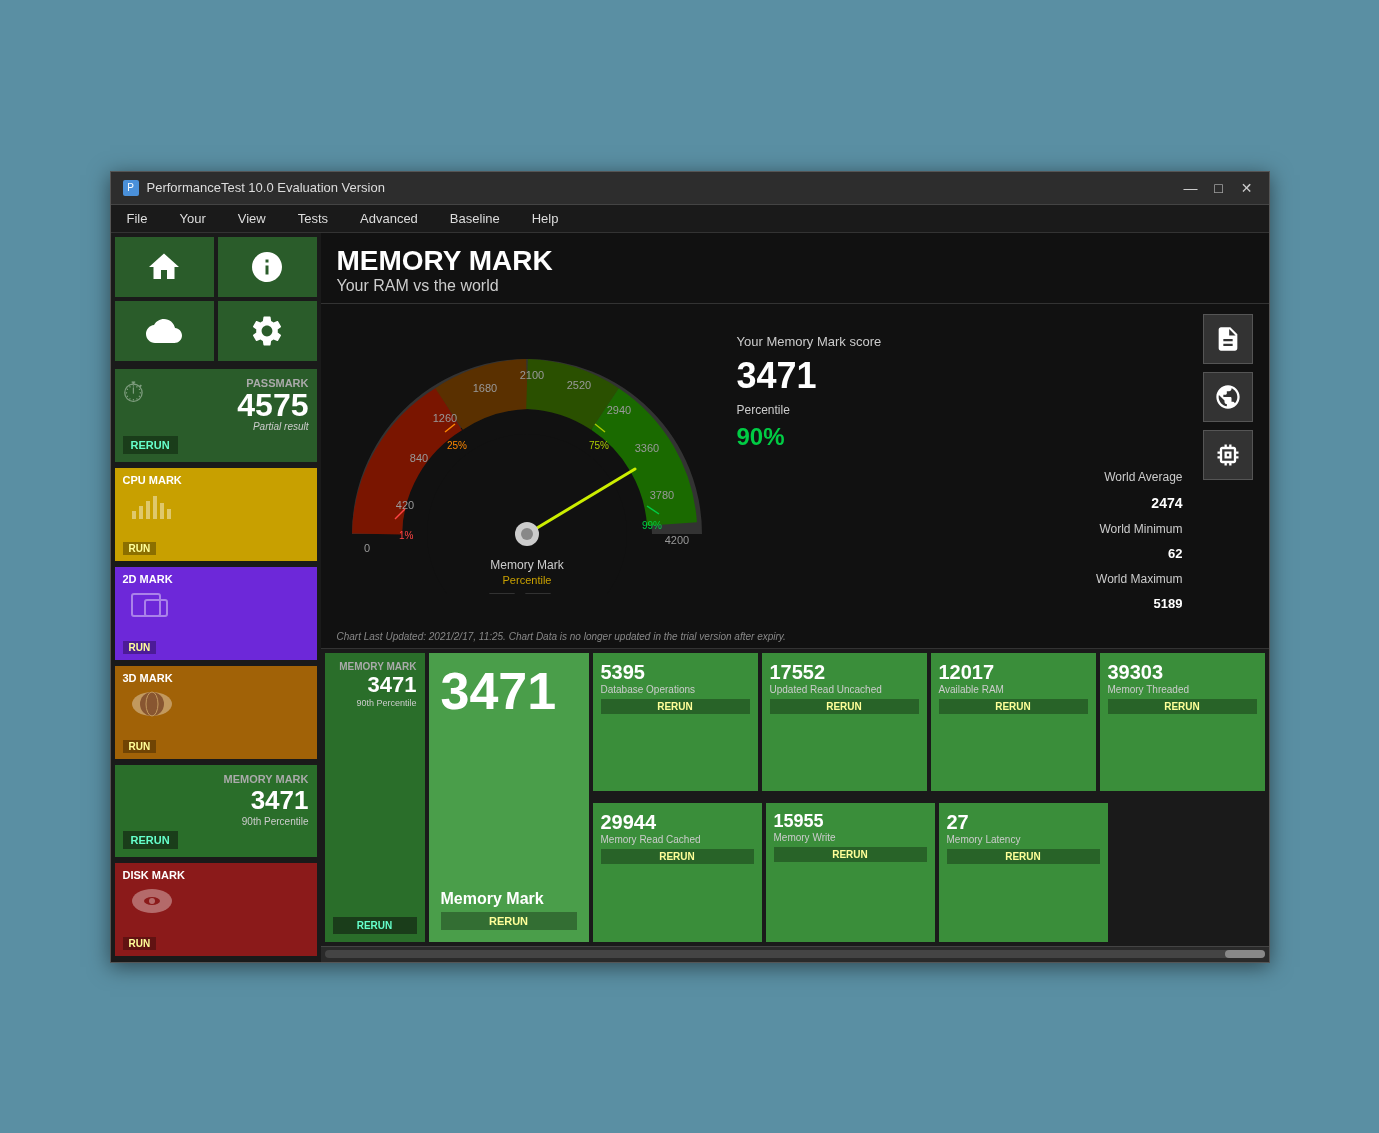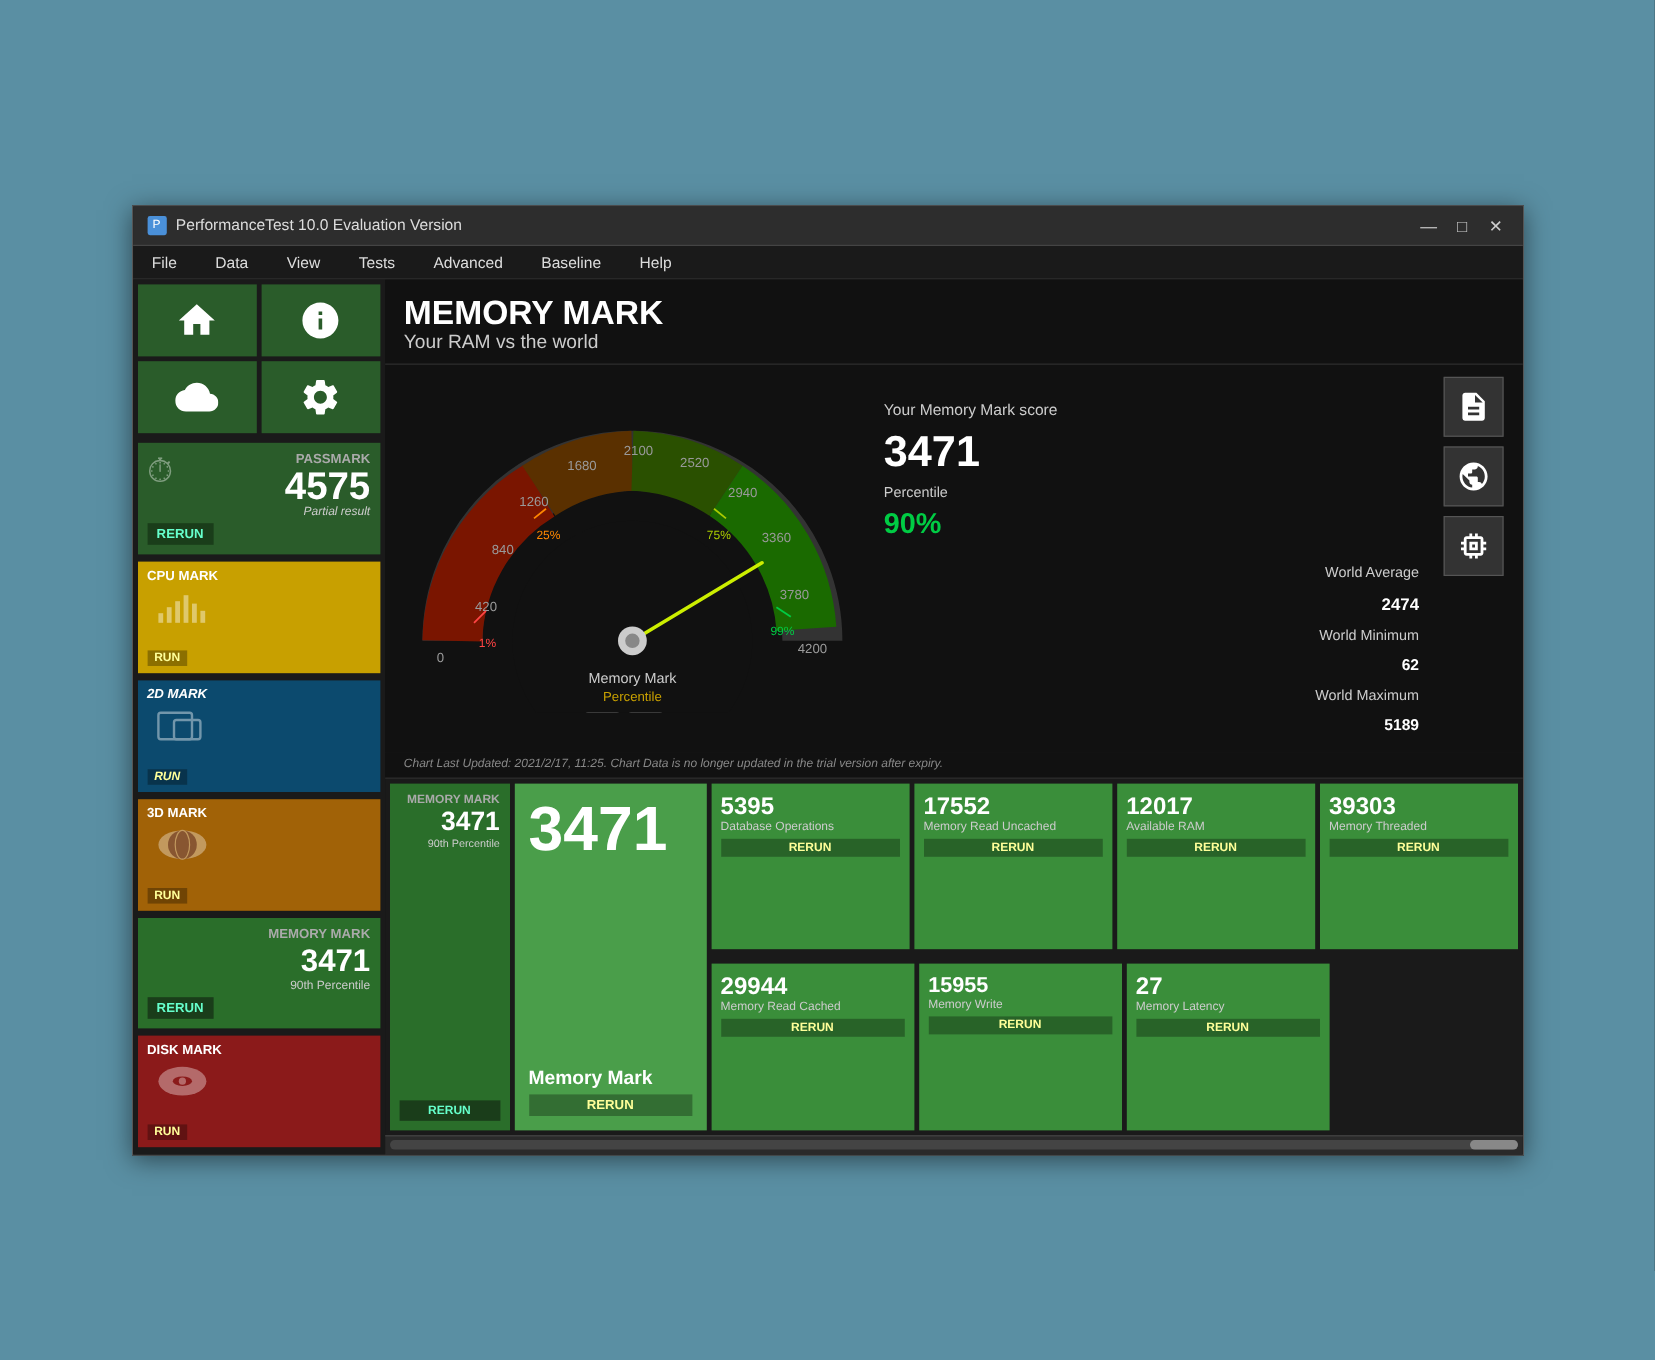--- a/index.html
+++ b/index.html
@@ -139,21 +139,21 @@
       background: #c8a000;
       border: none;
       cursor: pointer;
       padding: 6px 8px;
       color: white;
       display: flex;
       flex-direction: column;
       align-items: flex-start;
       margin-bottom: 2px;
     }
-    .sidebar-nav-card.blue { background: #0c4a6e; font-style: italic; }
+    .sidebar-nav-card.blue { background: #6d28d9; }
     .sidebar-nav-card.purple { background: #a16207; }
     .sidebar-nav-card.darkred { background: #8b1a1a; }
     .nav-label {
       font-size: 11px;
       font-weight: bold;
       color: white;
     }
     .nav-run {
       font-size: 10px;
       font-weight: bold;
@@ -280,21 +280,21 @@
     </div>
     <div class="title-bar-controls">
       <button class="title-btn">—</button>
       <button class="title-btn">□</button>
       <button class="title-btn">✕</button>
     </div>
   </div>
 
   <div class="menu-bar">
     <span class="menu-item">File</span>
-    <span class="menu-item">Data</span>
+    <span class="menu-item">Your</span>
     <span class="menu-item">View</span>
     <span class="menu-item">Tests</span>
     <span class="menu-item">Advanced</span>
     <span class="menu-item">Baseline</span>
     <span class="menu-item">Help</span>
   </div>
 
   <div class="main-content">
 
     <div class="sidebar">
@@ -534,21 +534,21 @@
         <div style="flex:1; display:flex; flex-direction:column; gap:12px;">
 
           <div style="display:flex; gap:4px; flex:1;">
             <div style="flex:1; background:#3a8e3a; padding:8px; color:white; cursor:pointer;">
               <div style="font-size:20px; font-weight:bold;">5395</div>
               <div style="font-size:10px; color:#ccc;">Database Operations</div>
               <button style="background:rgba(0,0,0,0.3); color:#ff9; font-size:10px; font-weight:bold; padding:2px; border:none; cursor:pointer; display:block; width:100%; text-align:center; margin-top:4px;">RERUN</button>
             </div>
             <div style="flex:1; background:#3a8e3a; padding:8px; color:white; cursor:pointer;">
               <div style="font-size:20px; font-weight:bold;">17552</div>
-              <div style="font-size:10px; color:#ccc;">Memory Read Uncached</div>
+              <div style="font-size:10px; color:#ccc;">Updated Read Uncached</div>
               <button style="background:rgba(0,0,0,0.3); color:#ff9; font-size:10px; font-weight:bold; padding:2px; border:none; cursor:pointer; display:block; width:100%; text-align:center; margin-top:4px;">RERUN</button>
             </div>
             <div style="flex:1; background:#3a8e3a; padding:8px; color:white; cursor:pointer;">
               <div style="font-size:20px; font-weight:bold;">12017</div>
               <div style="font-size:10px; color:#ccc;">Available RAM</div>
               <button style="background:rgba(0,0,0,0.3); color:#ff9; font-size:10px; font-weight:bold; padding:2px; border:none; cursor:pointer; display:block; width:100%; text-align:center; margin-top:4px;">RERUN</button>
             </div>
             <div style="flex:1; background:#3a8e3a; padding:8px; color:white; cursor:pointer;">
               <div style="font-size:20px; font-weight:bold;">39303</div>
               <div style="font-size:10px; color:#ccc;">Memory Threaded</div>

